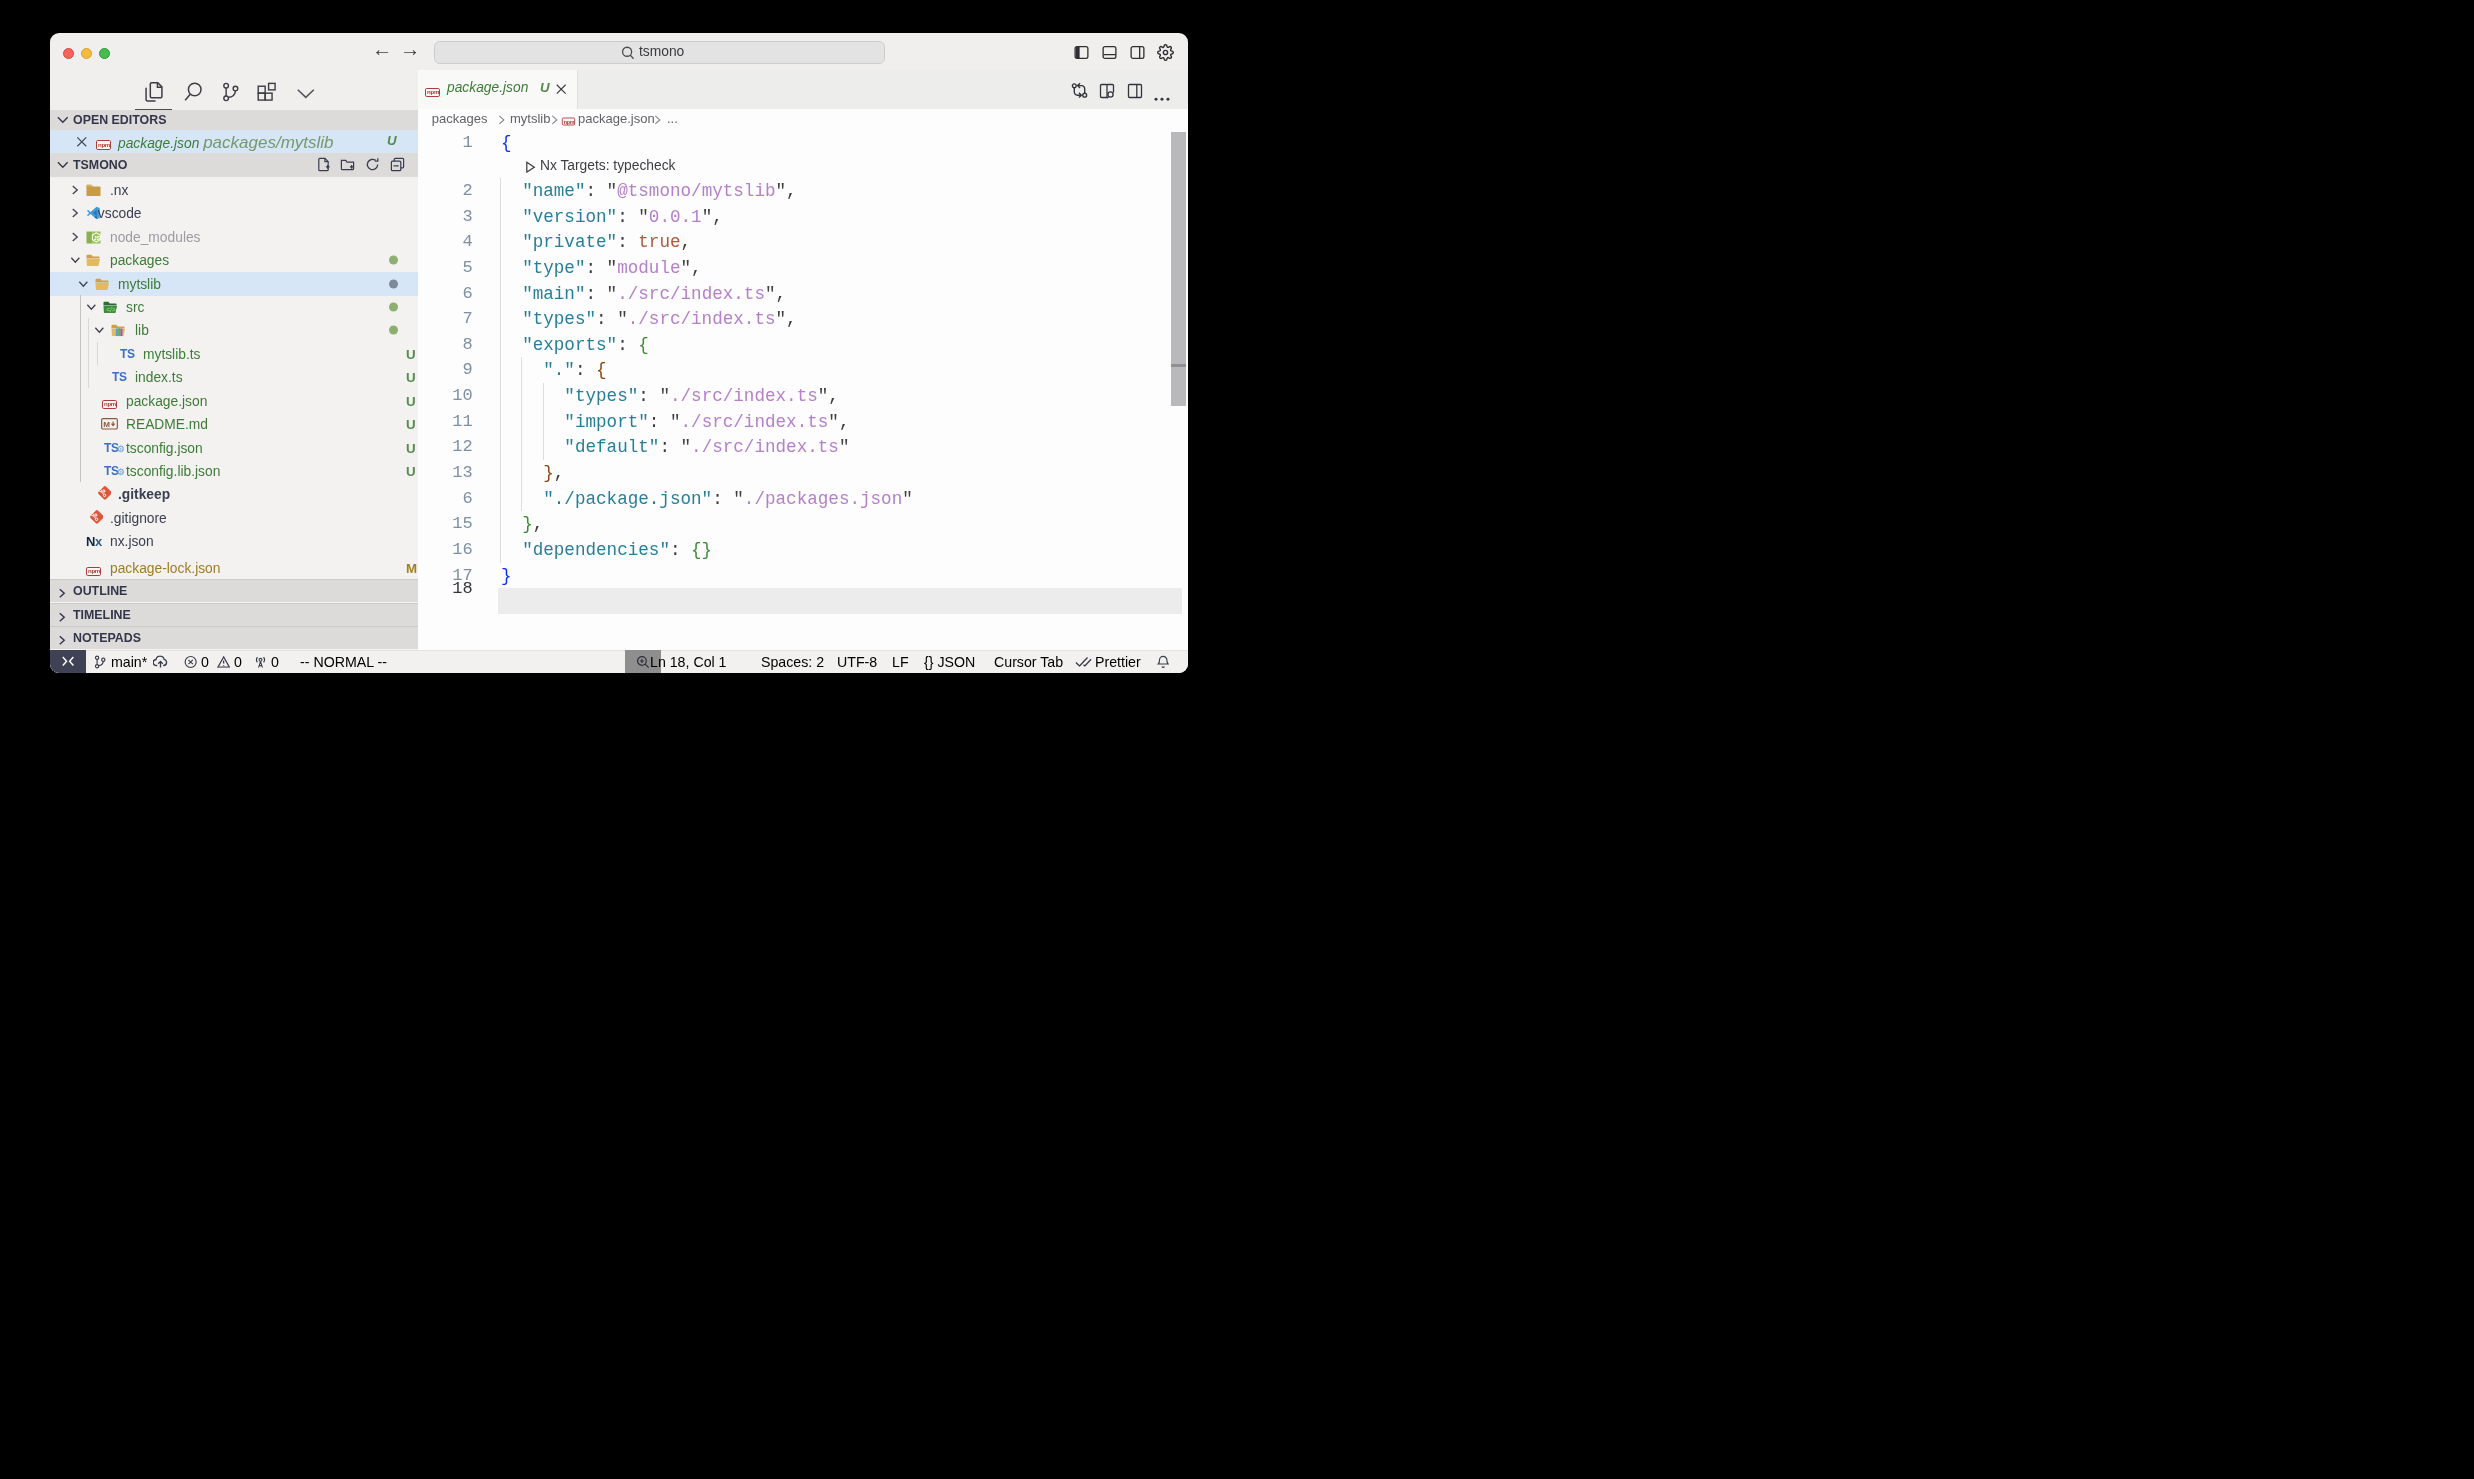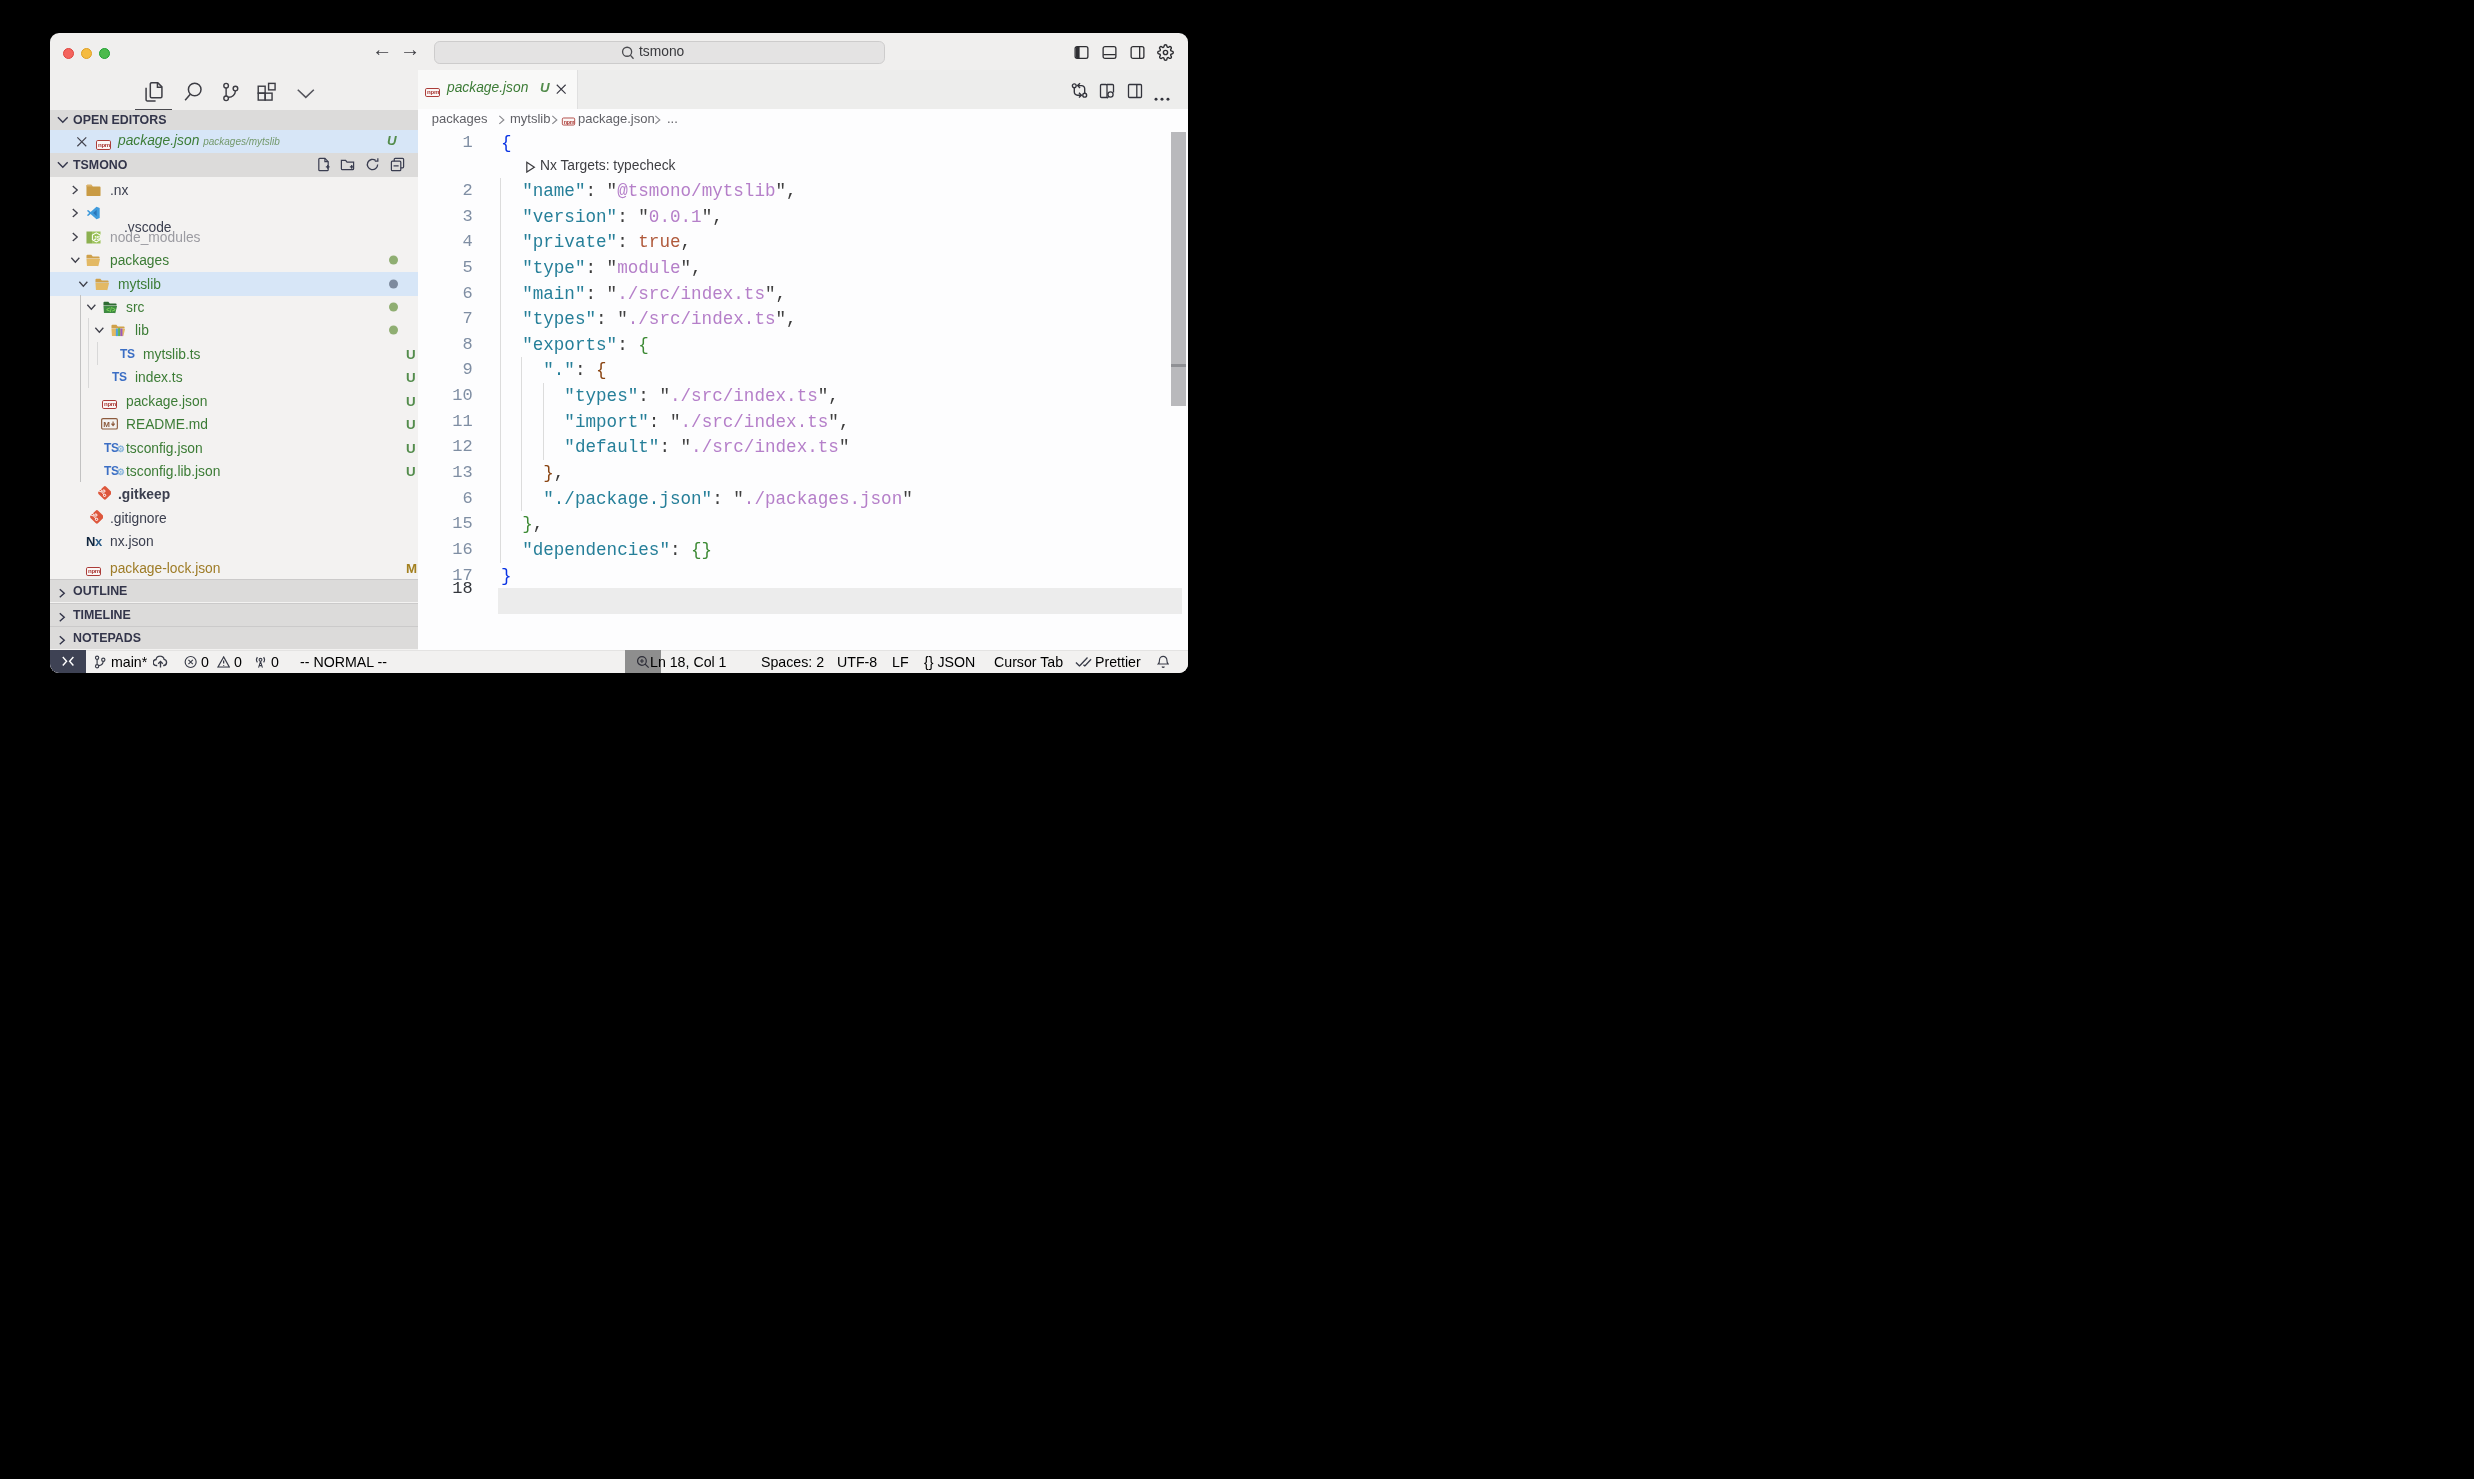--- a/index.html
+++ b/index.html
@@ -152,21 +152,21 @@
       <svg class="abs" style="left:7.1px; top:5.8px;" width="11.6" height="8" viewBox="0 0 13 9" fill="none" stroke="#33354a" stroke-width="1.6">
           <path d="M1 1.5 l5.5 5.5 5.5-5.5"></path>
         </svg>
       <div class="abs" style="left:23px; top:3.1px;">OPEN EDITORS</div>
     </div>
     <div class="abs" style="top:97px; height:23px; left:0; width:368px; background:#d7e6f7;">
       <svg class="abs" style="left:26px; top:5.8px;" width="11.6" height="11.6" viewBox="0 0 13 13" stroke="#44454f" stroke-width="1.3">
           <path d="M1.5 1.5 L11.5 11.5 M11.5 1.5 L1.5 11.5"></path>
         </svg>
       <span class="abs npmicon" style="left:46px; top:6.7px;"></span>
-      <div class="abs" style="left:68px; top:2.7px; font-size:13.8px; font-style:italic; color:#3c7c36;">package.json <span style="font-size:10px; color:#74996c;">packages/mytslib</span></div>
+      <div class="abs" style="left:68px; top:2.7px; font-size:13.8px; font-style:italic; color:#3c7c36;">package.json <span style="font-size:17px; color:#74996c;">packages/mytslib</span></div>
       <div class="abs" style="left:337px; top:3.1px; font-size:13.3px; font-style:italic; font-weight:700; color:#538c4c;">U</div>
     </div>
     <div class="sect" style="top:120px; height:24.4px;">
       <svg class="abs" style="left:7.1px; top:8px;" width="11.6" height="8" viewBox="0 0 13 9" fill="none" stroke="#33354a" stroke-width="1.6">
           <path d="M1 1.5 l5.5 5.5 5.5-5.5"></path>
         </svg>
       <div class="abs" style="left:23px; top:4.9px;">TSMONO</div>
       <svg class="abs" style="left:266px; top:4.4px;" width="15" height="15" viewBox="0 0 16 16" fill="none" stroke="#3a3d50" stroke-width="1.3">
           <path d="M9.5 1.5 H4 a1 1 0 0 0 -1 1 v11 a1 1 0 0 0 1 1 h8 a1 1 0 0 0 1-1 V5 Z"></path>
           <path d="M9.5 1.5 V5 H13"></path>
@@ -220,21 +220,21 @@
     </div>
 
     <div class="row" style="top:168px;">
       <svg class="chev" style="left:21px;" width="8" height="10.7" viewBox="0 0 9 12" fill="none" stroke="#41424c" stroke-width="1.5">
           <path d="M2 1.5 l5 4.5 -5 4.5"></path>
         </svg>
       <svg class="icon16" style="left:36px;" viewBox="0 0 16 15">
           <path d="M11.2 0.8 L14.6 2.2 V12.8 L11.2 14.2 L4.9 8.6 L2.3 10.6 L0.9 9.9 L3.4 7.5 L0.9 5.1 L2.3 4.4 L4.9 6.4 Z" fill="#3f9bdc"></path>
           <path d="M11.4 4.1 v6.8 L7.6 7.5 Z" fill="#2b76b8"></path>
         </svg>
-      <div class="rowlab" style="left:74px;margin-top:14px;">.vscode</div>
+      <div class="rowlab" style="left:44px;">.vscode</div>
     </div>
 
     <div class="row" style="top:192px;">
       <svg class="chev" style="left:21px;" width="8" height="10.7" viewBox="0 0 9 12" fill="none" stroke="#41424c" stroke-width="1.5">
           <path d="M2 1.5 l5 4.5 -5 4.5"></path>
         </svg>
       <svg class="icon16" style="left:36px;" viewBox="0 0 16 14">
           <path d="M0.5 1 h6 v13 h-6 z" fill="#8cb050"></path>
           <path d="M6.5 1 h9 v13 h-9 z" fill="#9cc25a"></path>
           <path d="M11 2.6 l4.2 2.4 v4.9 l-4.2 2.4 -4.2-2.4 V5 Z" fill="none" stroke="#fff" stroke-width="1.1"></path>

